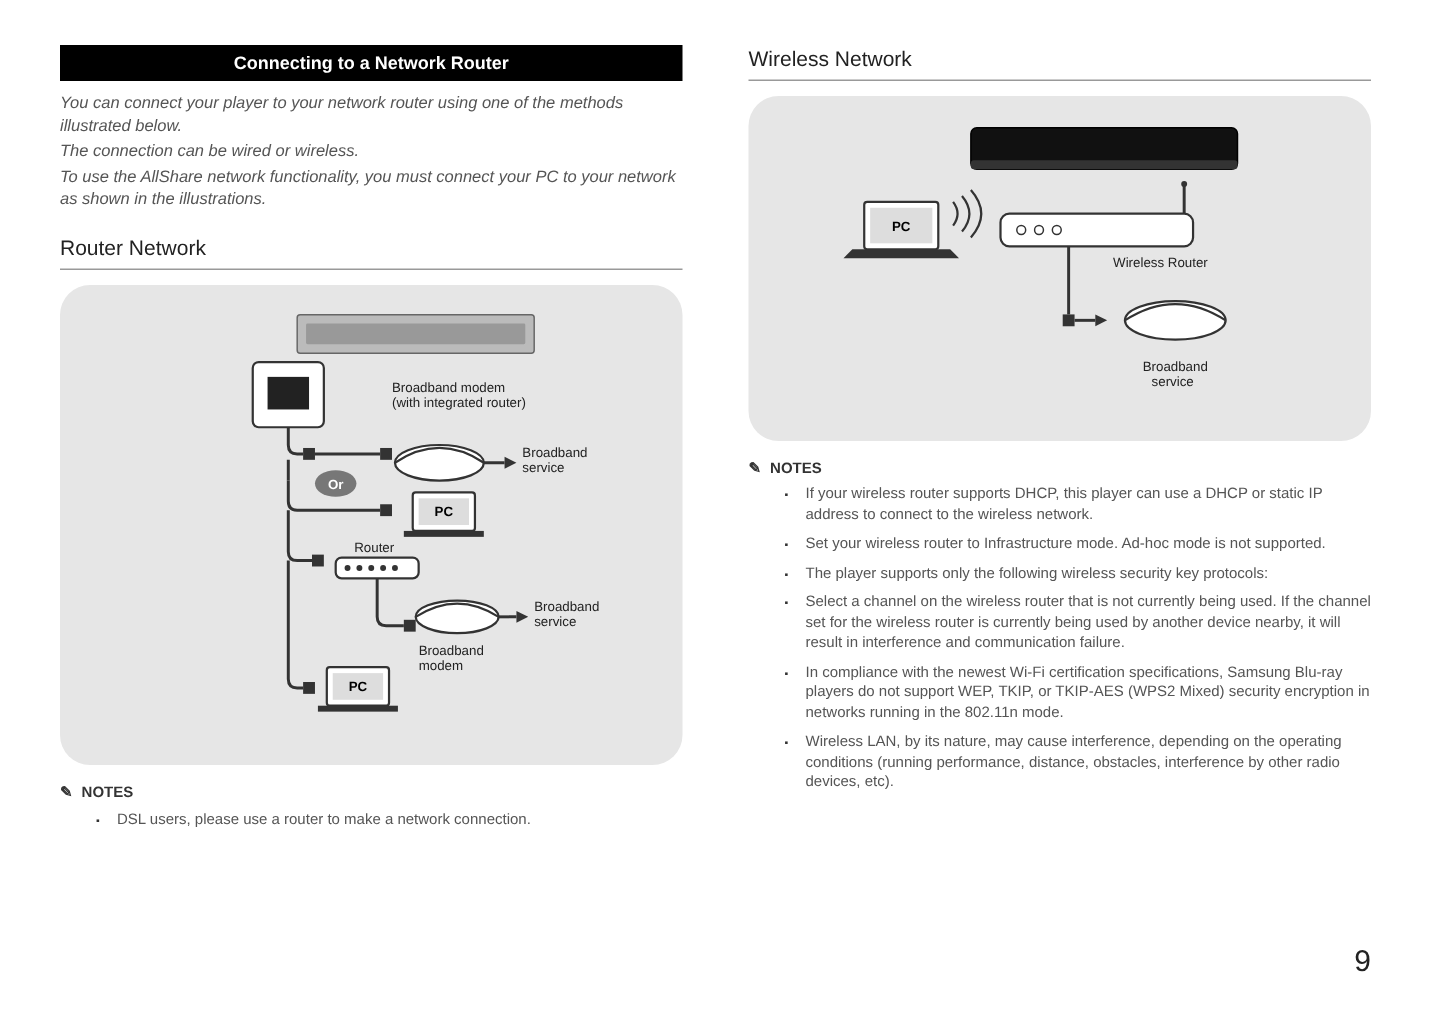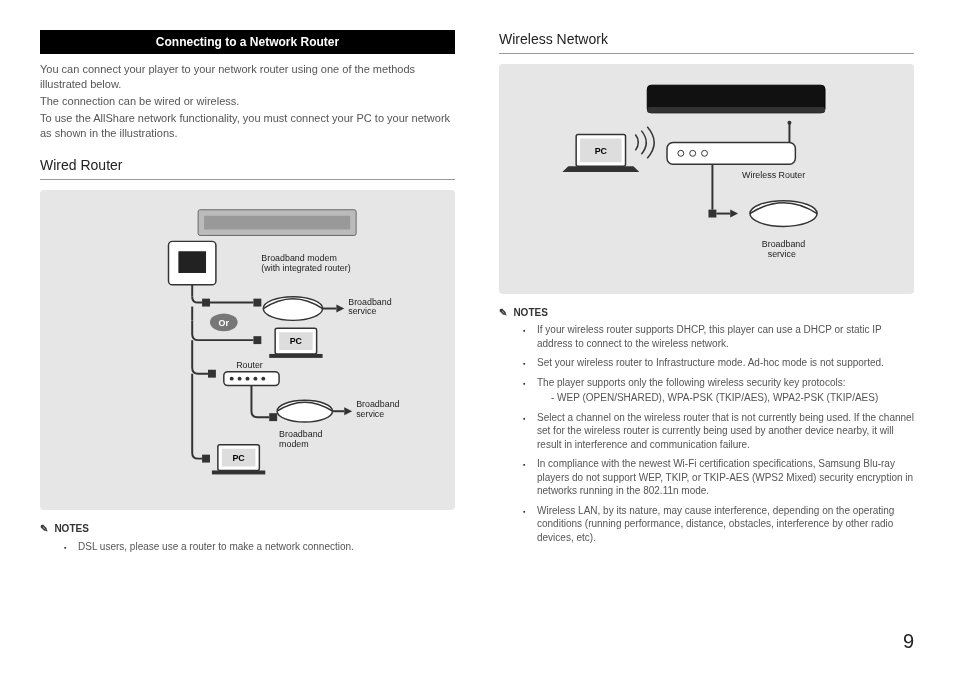--- a/index.html
+++ b/index.html
@@ -18,32 +18,32 @@
   .col { flex: 1; min-width: 0; }
   .section-banner {
     background: #000;
     color: #fff;
     font-weight: bold;
     font-size: 12px;
     text-align: center;
     padding: 4px 8px;
     margin-bottom: 8px;
   }
-  .intro p { margin-bottom: 2px; color: #555; }
+  .intro p { margin-bottom: 2px; color: #555; font-style: italic; }
   h2.subhead {
     font-size: 14px;
     font-weight: normal;
     color: #222;
     margin-top: 16px;
     margin-bottom: 4px;
   }
   hr.rule { border: none; border-top: 1px solid #999; margin-bottom: 10px; }
   .diagram-box {
     background: #e6e6e6;
-    border-radius: 4px;
+    border-radius: 20px;
     padding: 10px;
     display: flex;
     justify-content: center;
   }
   .notes-head {
     display: flex;
     align-items: center;
     gap: 6px;
     margin-top: 12px;
     margin-bottom: 4px;
@@ -89,21 +89,21 @@
 <div class="columns">
 
   <div class="col">
     <div class="section-banner">Connecting to a Network Router</div>
     <div class="intro">
       <p>You can connect your player to your network router using one of the methods illustrated below.</p>
       <p>The connection can be wired or wireless.</p>
       <p>To use the AllShare network functionality, you must connect your PC to your network as shown in the illustrations.</p>
     </div>
 
-    <h2 class="subhead">Wired Router</h2>
+    <h2 class="subhead">Router Network</h2>
     <hr class="rule">
 
     <div class="diagram-box">
       <svg width="400" height="300" viewBox="0 0 400 300">
 
         <rect x="150" y="8" width="160" height="26" rx="2" fill="#bbb" stroke="#666"></rect>
         <rect x="156" y="14" width="148" height="14" rx="1" fill="#999"></rect>
 
         <rect x="120" y="40" width="48" height="44" rx="4" fill="#fff" stroke="#333" stroke-width="1.5"></rect>
         <rect x="130" y="50" width="28" height="22" fill="#222"></rect>
@@ -208,22 +208,20 @@
 
     <div class="notes-head">
       <span>✎</span>
       <span>NOTES</span>
     </div>
     <ul class="notes">
       <li>If your wireless router supports DHCP, this player can use a DHCP or static IP address to connect to the wireless network.</li>
       <li>Set your wireless router to Infrastructure mode. Ad-hoc mode is not supported.</li>
       <li>
         <span>The player supports only the following wireless security key protocols:</span>
-        <span class="sub-indent">- <span>WEP (OPEN/SHARED), WPA-PSK (TKIP/AES),
-WPA2-PSK (TKIP/AES)</span></span>
       </li>
       <li>Select a channel on the wireless router that is not currently being used. If the channel set for the wireless router is currently being used by another device nearby, it will result in interference and communication failure.</li>
       <li>In compliance with the newest Wi-Fi certification specifications, Samsung Blu-ray players do not support WEP, TKIP, or TKIP-AES (WPS2 Mixed) security encryption in networks running in the 802.11n mode.</li>
       <li>Wireless LAN, by its nature, may cause interference, depending on the operating conditions (running performance, distance, obstacles, interference by other radio devices, etc).</li>
     </ul>
   </div>
 </div>
 
 <div class="page-num">9</div>
 

